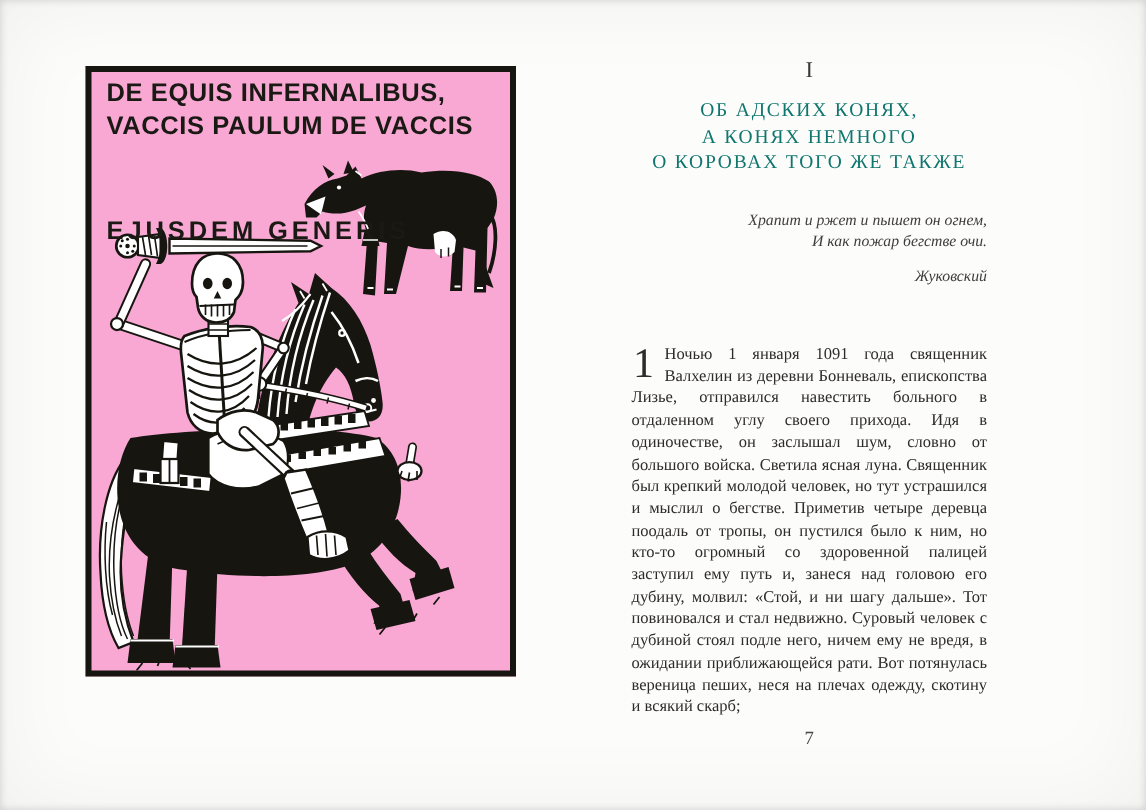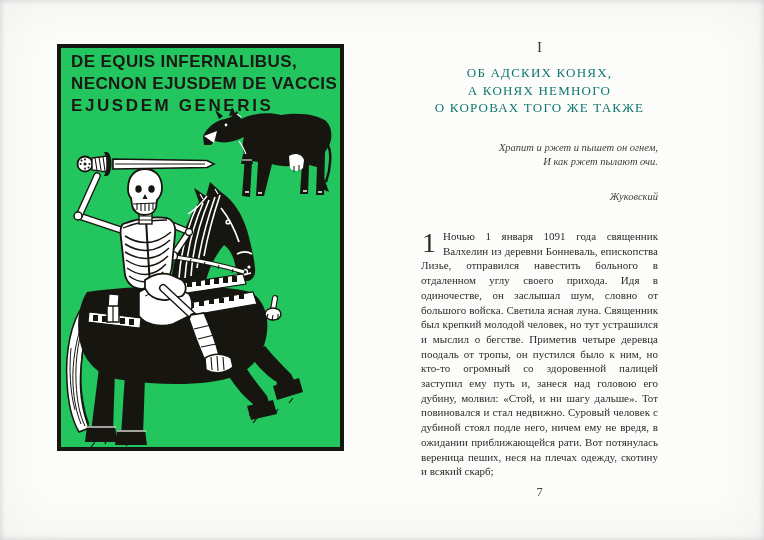--- a/index.html
+++ b/index.html
@@ -5,38 +5,38 @@
   html,body{margin:0;padding:0;background:#ffffff;}
   .spread{
     position:relative;width:764px;height:540px;overflow:hidden;
     background:#fcfcfb;
     box-shadow:inset 0 0 6px rgba(0,0,0,.16), inset 0 0 60px rgba(0,0,0,.05);
     font-family:"Liberation Serif", serif;color:#2e2c2a;
   }
   
   .frame{
     position:absolute;left:57px;top:44px;width:287px;height:407px;
-    border:4px solid #17150f;box-sizing:border-box;background:#22c55e;text-decoration:underline;
+    border:4px solid #17150f;box-sizing:border-box;background:#f9a8d4;text-decoration:underline;
   }
   .frame svg{position:absolute;left:0;top:0;width:279px;height:399px;}
   .caption{
     position:absolute;left:10px;top:3px;
     font-family:"Liberation Sans", sans-serif;font-weight:bold;
     font-size:17px;line-height:22px;letter-spacing:.4px;color:#1b1914;
     white-space:nowrap;
   }
-  .caption .l3{letter-spacing:2.6px;}
+  .caption .l3{letter-spacing:2.6px;margin-top:48px;}
   
   .chapter-num{position:absolute;left:421px;top:39px;width:237px;text-align:center;
     font-size:15px;color:#3b3936;}
   .chapter-title{position:absolute;left:421px;top:64px;width:237px;text-align:center;
     font-size:13px;line-height:17.5px;letter-spacing:1.2px;color:#0f766e;}
   .epigraph{position:absolute;left:421px;top:141px;width:237px;text-align:right;
     font-style:italic;font-size:10.5px;line-height:14px;color:#3f3d3a;}
-  .epigraph .author{display:block;margin-top:21px;}
+  .epigraph .author{display:block;margin-top:9px;}
   .bodycol{position:absolute;left:421px;top:229px;width:237px;
     font-size:11px;line-height:14.7px;text-align:justify;color:#2e2c2a;
     hyphens:auto;-webkit-hyphens:auto;}
   .dropcap{float:left;font-size:28px;line-height:26px;padding:1px 7px 0 1px;color:#2e2c2a;}
   .folio{position:absolute;left:421px;top:485px;width:237px;text-align:center;
     font-size:12.5px;color:#4a4845;}
 </style>
 </head>
 <body>
 
@@ -199,36 +199,36 @@
         <path d="M184,144 L188,144 M197,145 L201,145 M242,143 L246,143 M257,144 L261,144" stroke="#ffffff" stroke-width="1.3"></path>
       </g>
 
       <g stroke="#17150f" stroke-width="1.2">
         <path d="M34,394 L30,399 M44,396 L46,391 M66,398 L62,393 M78,396 L80,391 M196,370 L192,375 M214,366 L217,361 M232,350 L228,355"></path>
       </g>
     </svg>
 
     <div class="caption">
       <div>DE EQUIS INFERNALIBUS,</div>
-      <div>NECNON EJUSDEM DE VACCIS</div>
+      <div>VACCIS PAULUM DE VACCIS</div>
       <div class="l3">EJUSDEM GENERIS</div>
     </div>
   </div>
 
   <div class="chapter-num">I</div>
 
   <div class="chapter-title">
     <div>ОБ АДСКИХ КОНЯХ,</div>
     <div>А КОНЯХ НЕМНОГО</div>
     <div>О КОРОВАХ ТОГО ЖЕ ТАКЖЕ</div>
   </div>
 
   <div class="epigraph">
     <div>Храпит и ржет и пышет он огнем,</div>
-    <div>И как ржет пылают очи.</div>
+    <div>И как пожар бегстве очи.</div>
     <span class="author">Жуковский</span>
   </div>
 
   <div class="bodycol" lang="ru">
     <span class="dropcap">1</span><span>Ночью 1 января 1091 года священник Валхелин из деревни Бонневаль, епископства Лизье, отправился навестить больного в отдаленном углу своего прихода. Идя в одиночестве, он заслышал шум, словно от большого войска. Светила ясная луна. Священник был крепкий молодой человек, но тут устрашился и мыслил о бегстве. Приметив четыре деревца поодаль от тропы, он пустился было к ним, но кто-то огромный со здоровенной палицей заступил ему путь и, занеся над головою его дубину, молвил: «Стой, и ни шагу дальше». Тот повиновался и стал недвижно. Суровый человек с дубиной стоял подле него, ничем ему не вредя, в ожидании приближающейся рати. Вот потянулась вереница пеших, неся на плечах одежду, скотину и всякий скарб;</span>
   </div>
 
   <div class="folio">7</div>
 
 </div>

